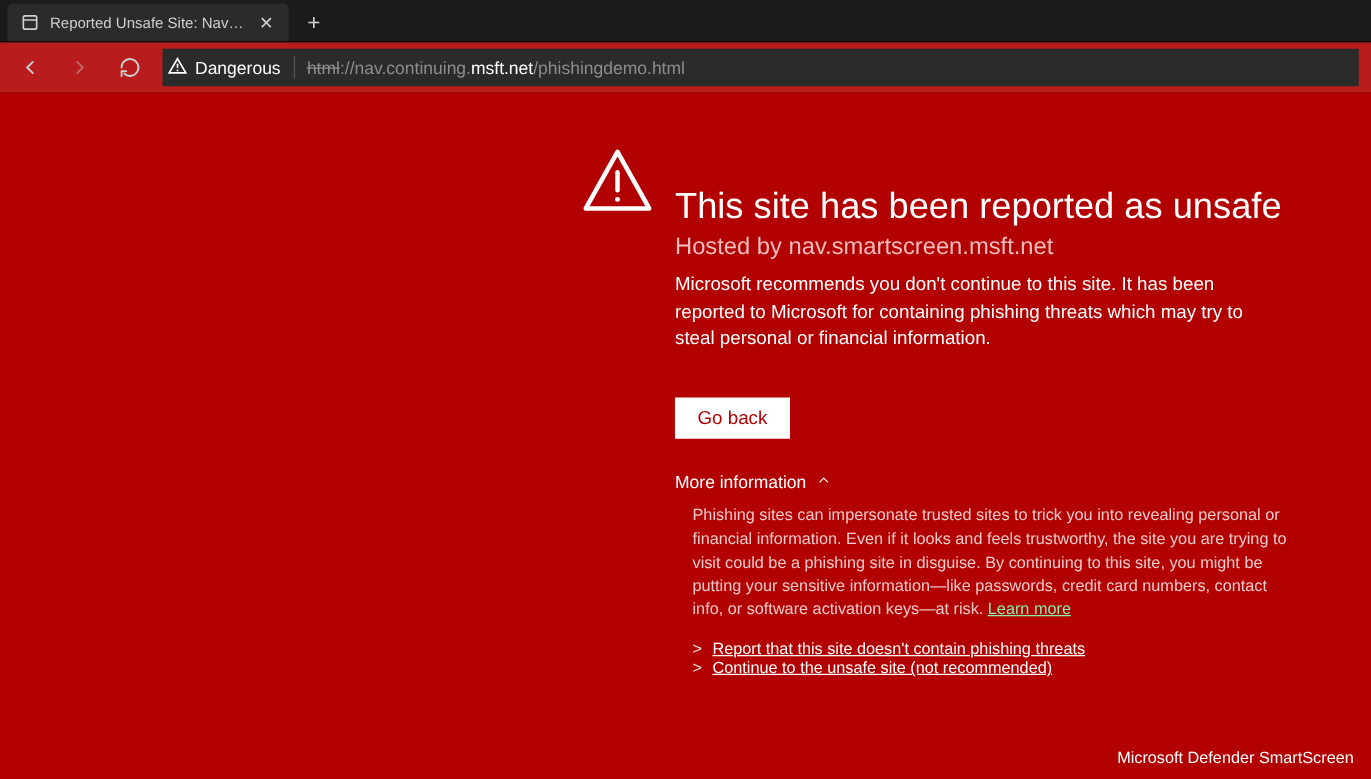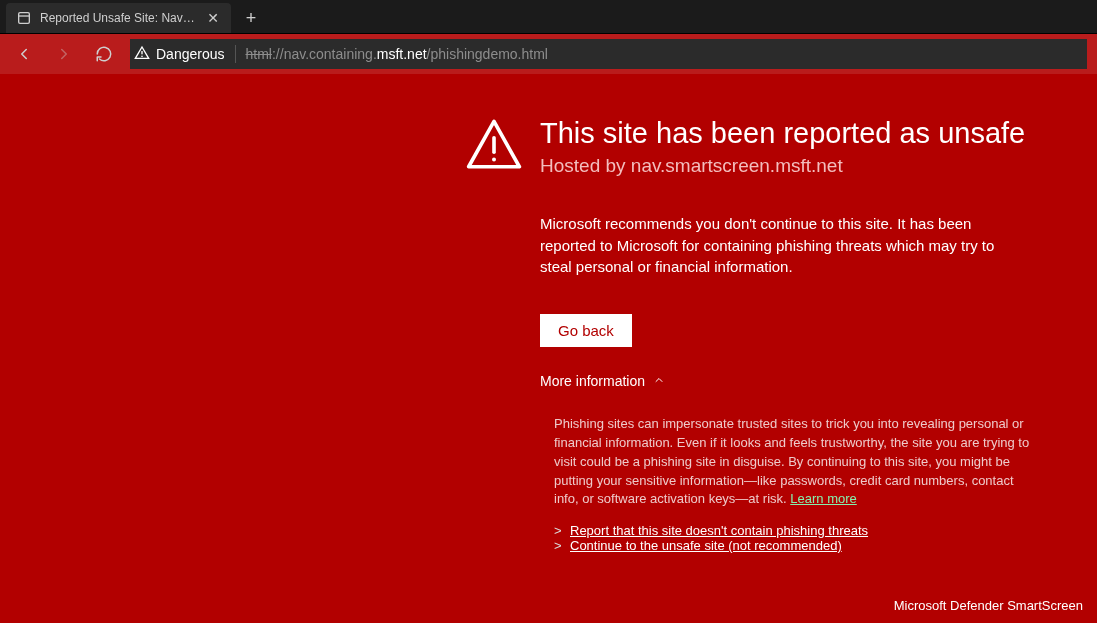--- a/index.html
+++ b/index.html
@@ -79,40 +79,41 @@
   }
   .shield-icon {
     position:absolute;
     left:-75px;
     top:0;
     width:58px; height:58px;
   }
   h1 {
     font-size:29px; font-weight:400; line-height:1.2;
     margin-bottom:4px;
+    margin-top:32px;
   }
   .hosted {
     font-size:19px; color:#f3bdbd; font-weight:400;
-    margin-bottom:36px;
+    margin-bottom:8px;
   }
   .desc {
     font-size:15px; line-height:1.45;
     margin-bottom:36px;
     max-width:470px;
   }
   .go-back {
     background:#ffffff; color:#b20000;
     border:none; padding:8px 18px;
     font-size:15px; cursor:pointer;
     margin-bottom:26px;
   }
   .moreinfo-toggle {
     display:flex; align-items:center; gap:8px;
     font-size:14px; cursor:pointer;
-    margin-bottom:26px;
+    margin-bottom:10px;
   }
   .moreinfo-toggle svg { width:12px; height:12px; }
   .moreinfo-body {
     font-size:13px; line-height:1.45;
     color:#eecaca;
     padding-left:14px;
     max-width:490px;
   }
   .moreinfo-body p { margin-bottom:14px; }
   .moreinfo-body a { color:#86efac; text-decoration:underline; }
@@ -173,21 +174,21 @@
           <svg viewBox="0 0 24 24" fill="#ffffff">
               <path d="M12 3 L22 20 H2 Z" fill="none" stroke="#ffffff" stroke-width="2"></path>
               <rect x="11" y="9" width="2" height="5"></rect>
               <rect x="11" y="16" width="2" height="2"></rect>
             </svg>
         </span>
         <span>Dangerous</span>
       </div>
       <div class="sep"></div>
       <div class="url">
-        <span class="insecure">html</span><span class="host-sub">://</span><span class="host-sub">nav.containing.</span><span class="host-main">msft.net</span><span class="path">/phishingdemo.html</span>
+        <span class="insecure">html</span><span class="host-sub">://</span><span class="host-sub">nav.continuing.</span><span class="host-main">msft.net</span><span class="path">/phishingdemo.html</span>
       </div>
     </div>
   </div>
 </div>
 
 <div class="warning-page">
   <div class="content">
     <span class="shield-icon">
       <svg viewBox="0 0 64 64" fill="none" stroke="#ffffff" stroke-width="4" stroke-linejoin="round">
           <path d="M32 6 L60 56 H4 Z"></path>

